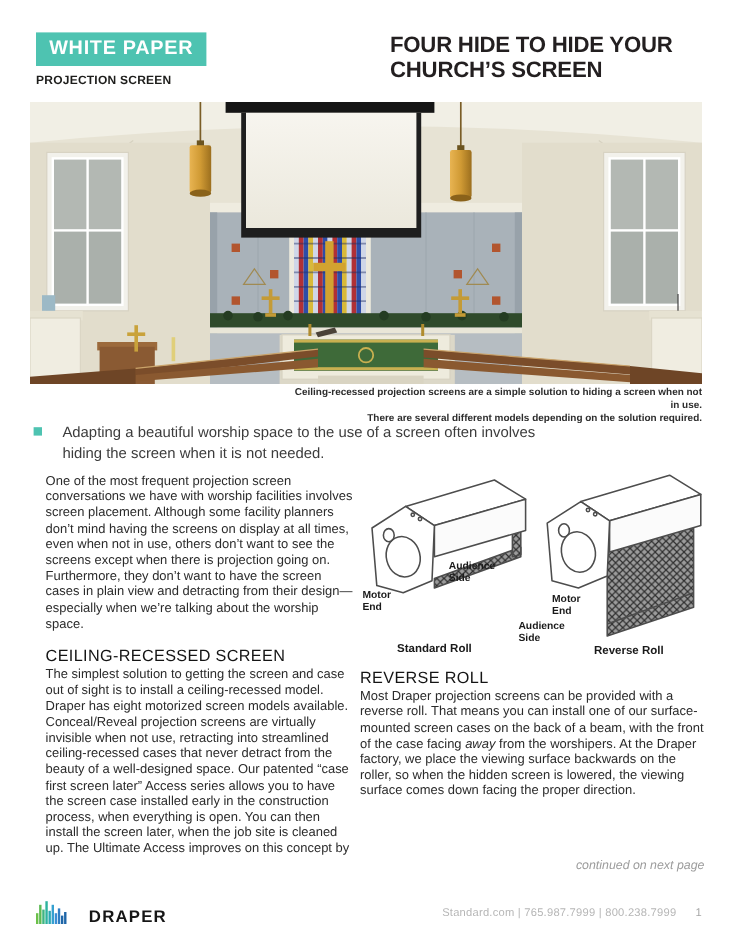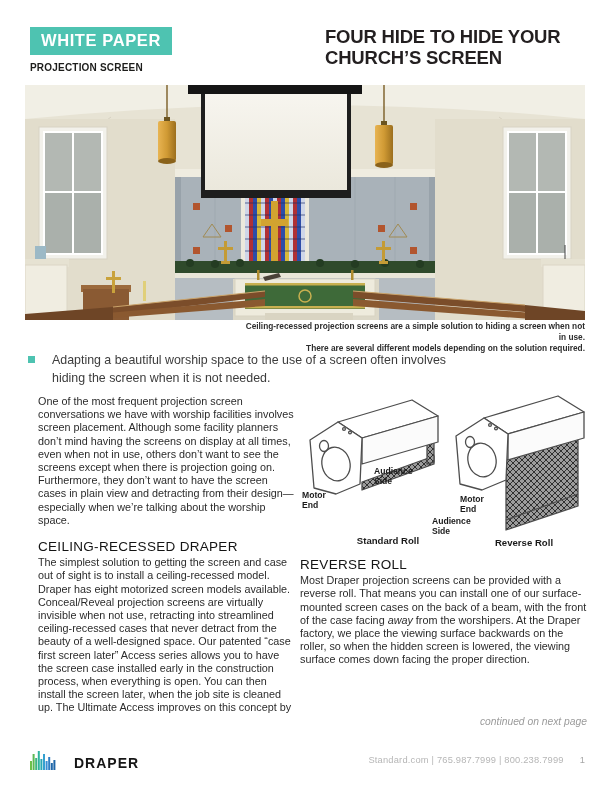--- a/index.html
+++ b/index.html
@@ -241,21 +241,21 @@
 <div class="abs caption">Ceiling-recessed projection screens are a simple solution to hiding a screen when not in use.
 There are several different models depending on the solution required.</div>
 
 <div class="abs intro">
   <div class="bullet"></div>
   <div class="txt">Adapting a beautiful worship space to the use of a screen often involves hiding the screen when it is not needed.</div>
 </div>
 
 <div class="abs col col-left">
   <p>One of the most frequent projection screen conversations we have with worship facilities involves screen placement. Although some facility planners don’t mind having the screens on display at all times, even when not in use, others don’t want to see the screens except when there is projection going on. Furthermore, they don’t want to have the screen cases in plain view and detracting from their design—especially when we’re talking about the worship space.</p>
-  <h3 class="section-h">CEILING-RECESSED DRAPER</h3>
+  <h3 class="section-h">CEILING-RECESSED SCREEN</h3>
   <p>The simplest solution to getting the screen and case out of sight is to install a ceiling-recessed model. Draper has eight motorized screen models available. Conceal/Reveal projection screens are virtually invisible when not use, retracting into streamlined ceiling-recessed cases that never detract from the beauty of a well-designed space. Our patented “case first screen later” Access series allows you to have the screen case installed early in the construction process, when everything is open. You can then install the screen later, when the job site is cleaned up. The Ultimate Access improves on this concept by</p>
 </div>
 
 <div class="abs col col-right">
 
   <div class="diagram">
     <svg width="287" height="160" viewBox="0 0 287 160" xmlns="http://www.w3.org/2000/svg">
       <defs>
         <pattern id="hatch" width="6" height="6" patternUnits="userSpaceOnUse">
           <rect width="6" height="6" fill="#9b9b9b"></rect>
@@ -284,21 +284,21 @@
         <ellipse cx="32" cy="66" rx="14" ry="17" transform="rotate(-14 32 66)" fill="none"></ellipse>
         <ellipse cx="20" cy="48" rx="4.5" ry="5.5" fill="none"></ellipse>
         <circle cx="40" cy="31" r="1.4" fill="none"></circle>
         <circle cx="46" cy="34.5" r="1.4" fill="none"></circle>
       </g>
     </svg>
     <div class="dlabel" style="left:2px;top:100px;">Motor
 End</div>
     <div class="dlabel" style="left:74px;top:76px;">Audience
 Side</div>
-    <div class="dcaption" style="left:32px;top:144px;">Standard Roll</div>
+    <div class="dcaption" style="left:6px;top:144px;">Standard Roll</div>
     <div class="dlabel" style="left:160px;top:104px;">Motor
 End</div>
     <div class="dlabel" style="left:132px;top:126px;">Audience
 Side</div>
     <div class="dcaption" style="left:168px;top:146px;">Reverse Roll</div>
   </div>
 
 
   <h3 class="section-h">REVERSE ROLL</h3>
 

